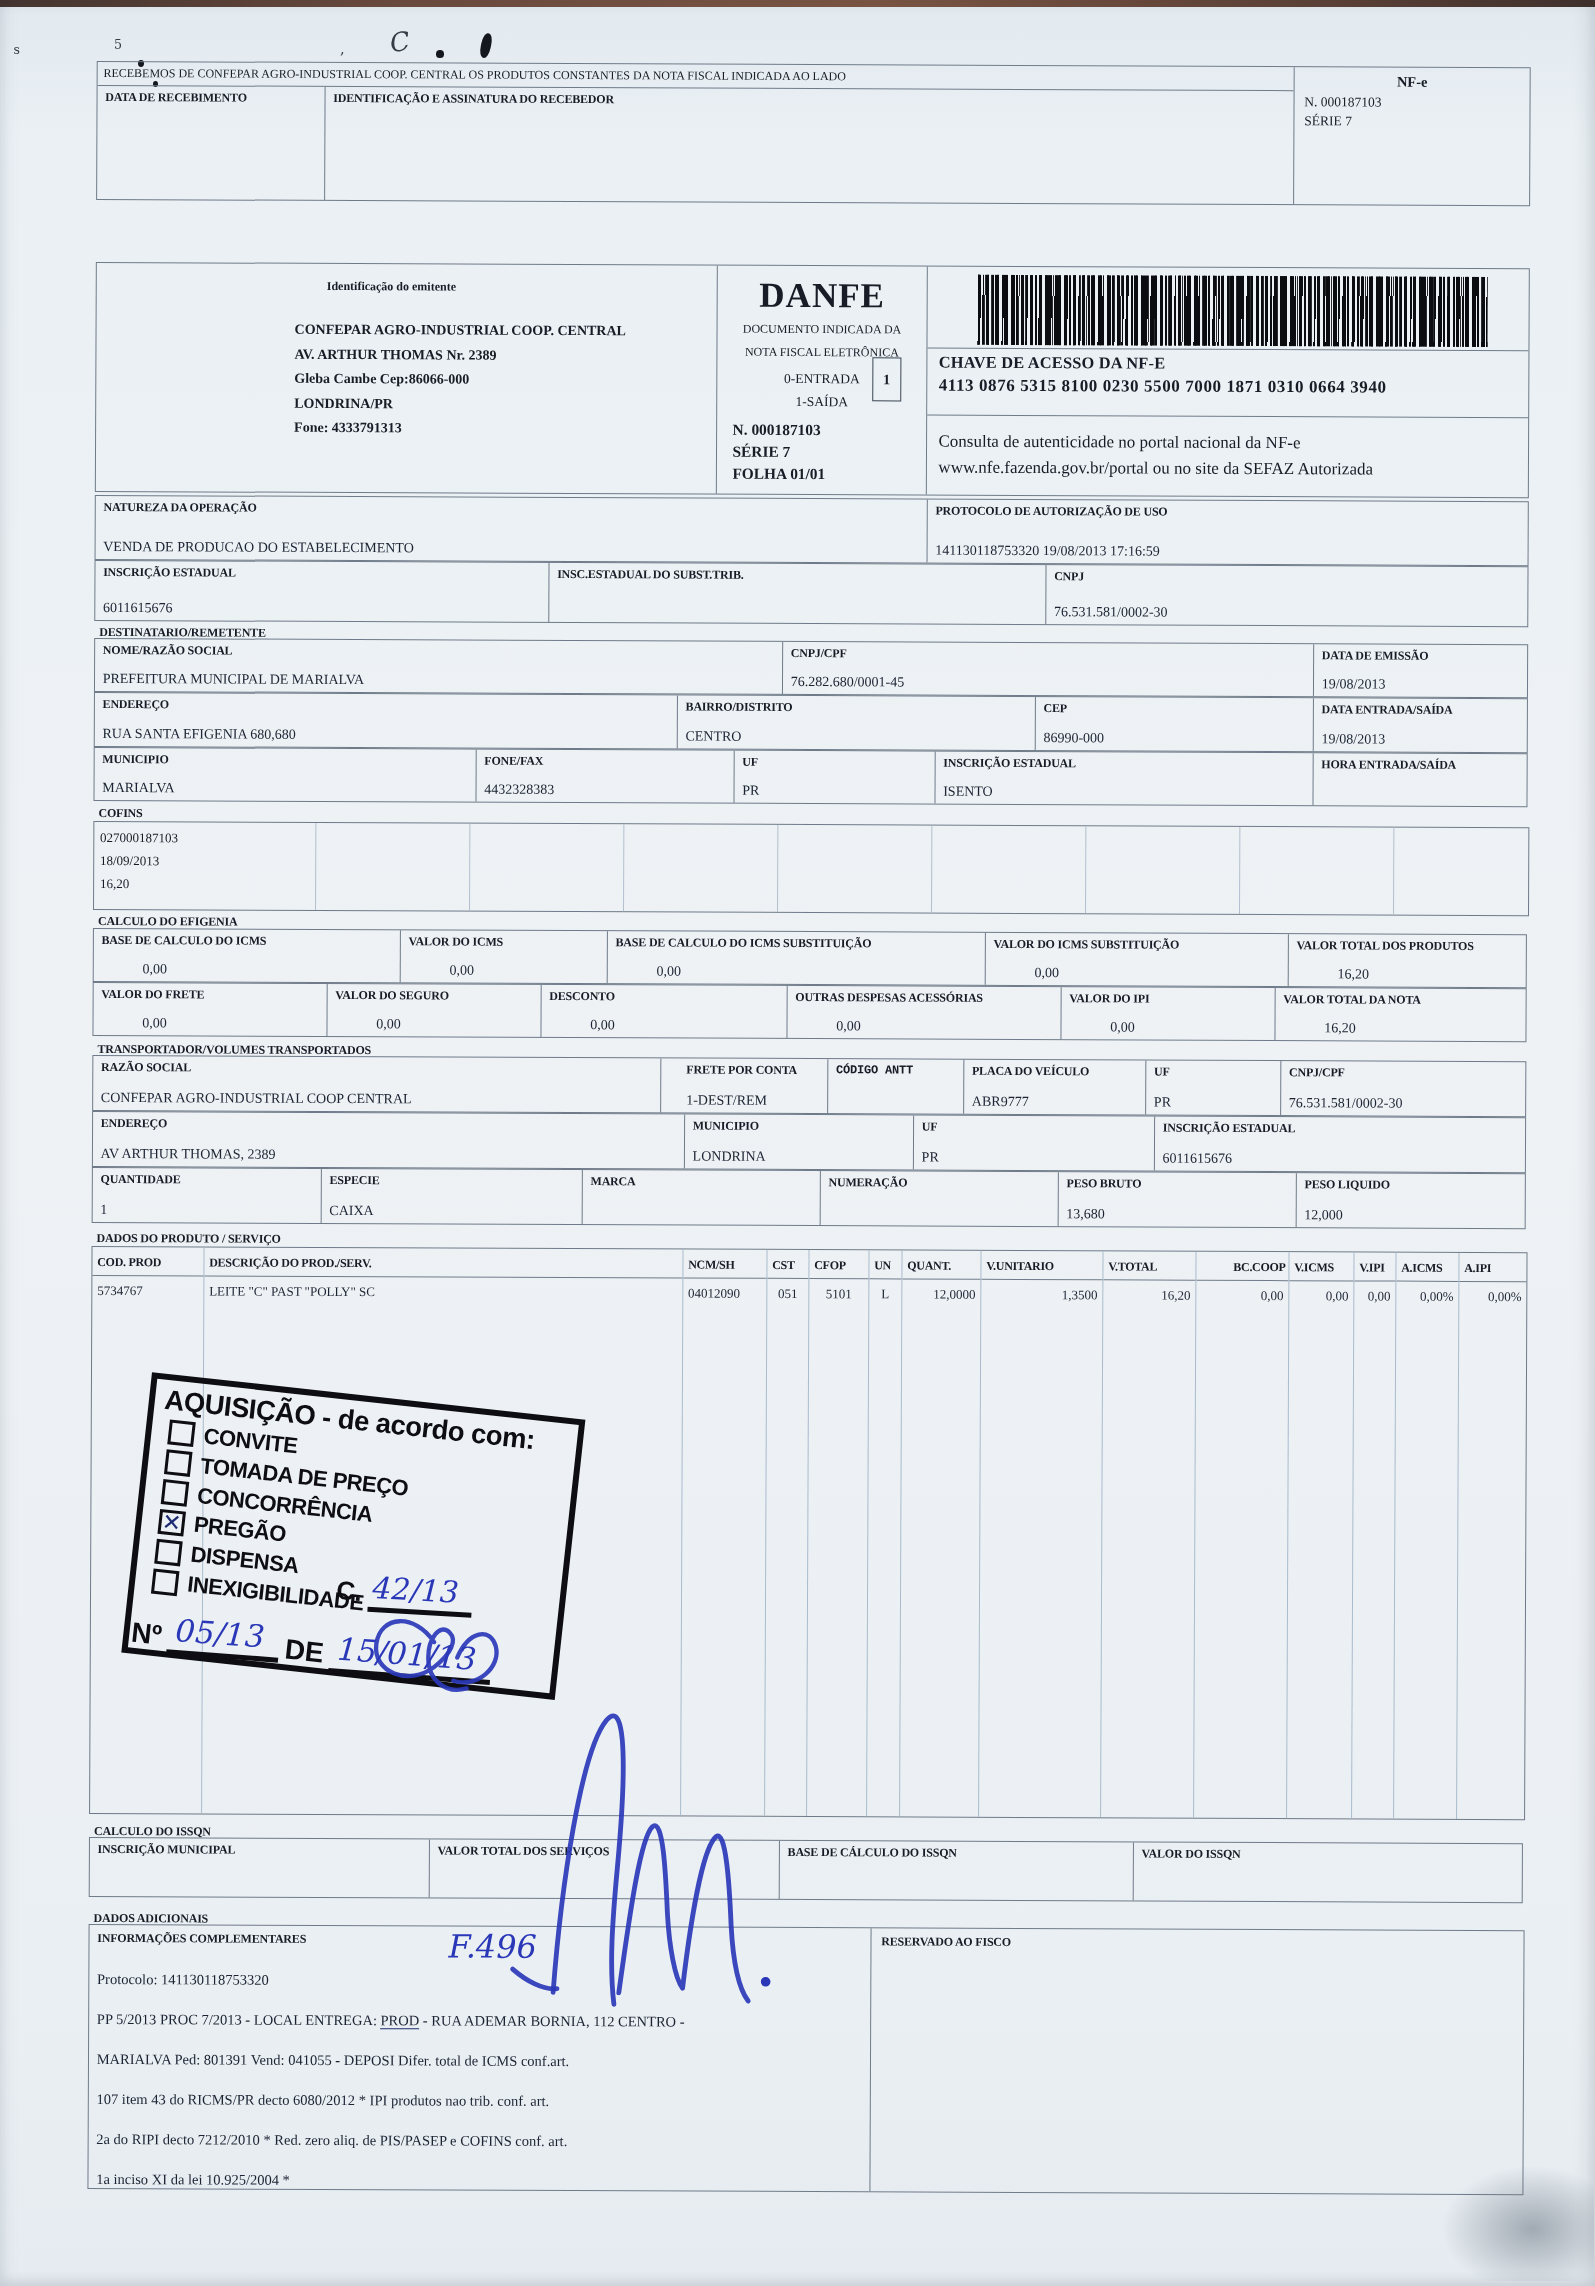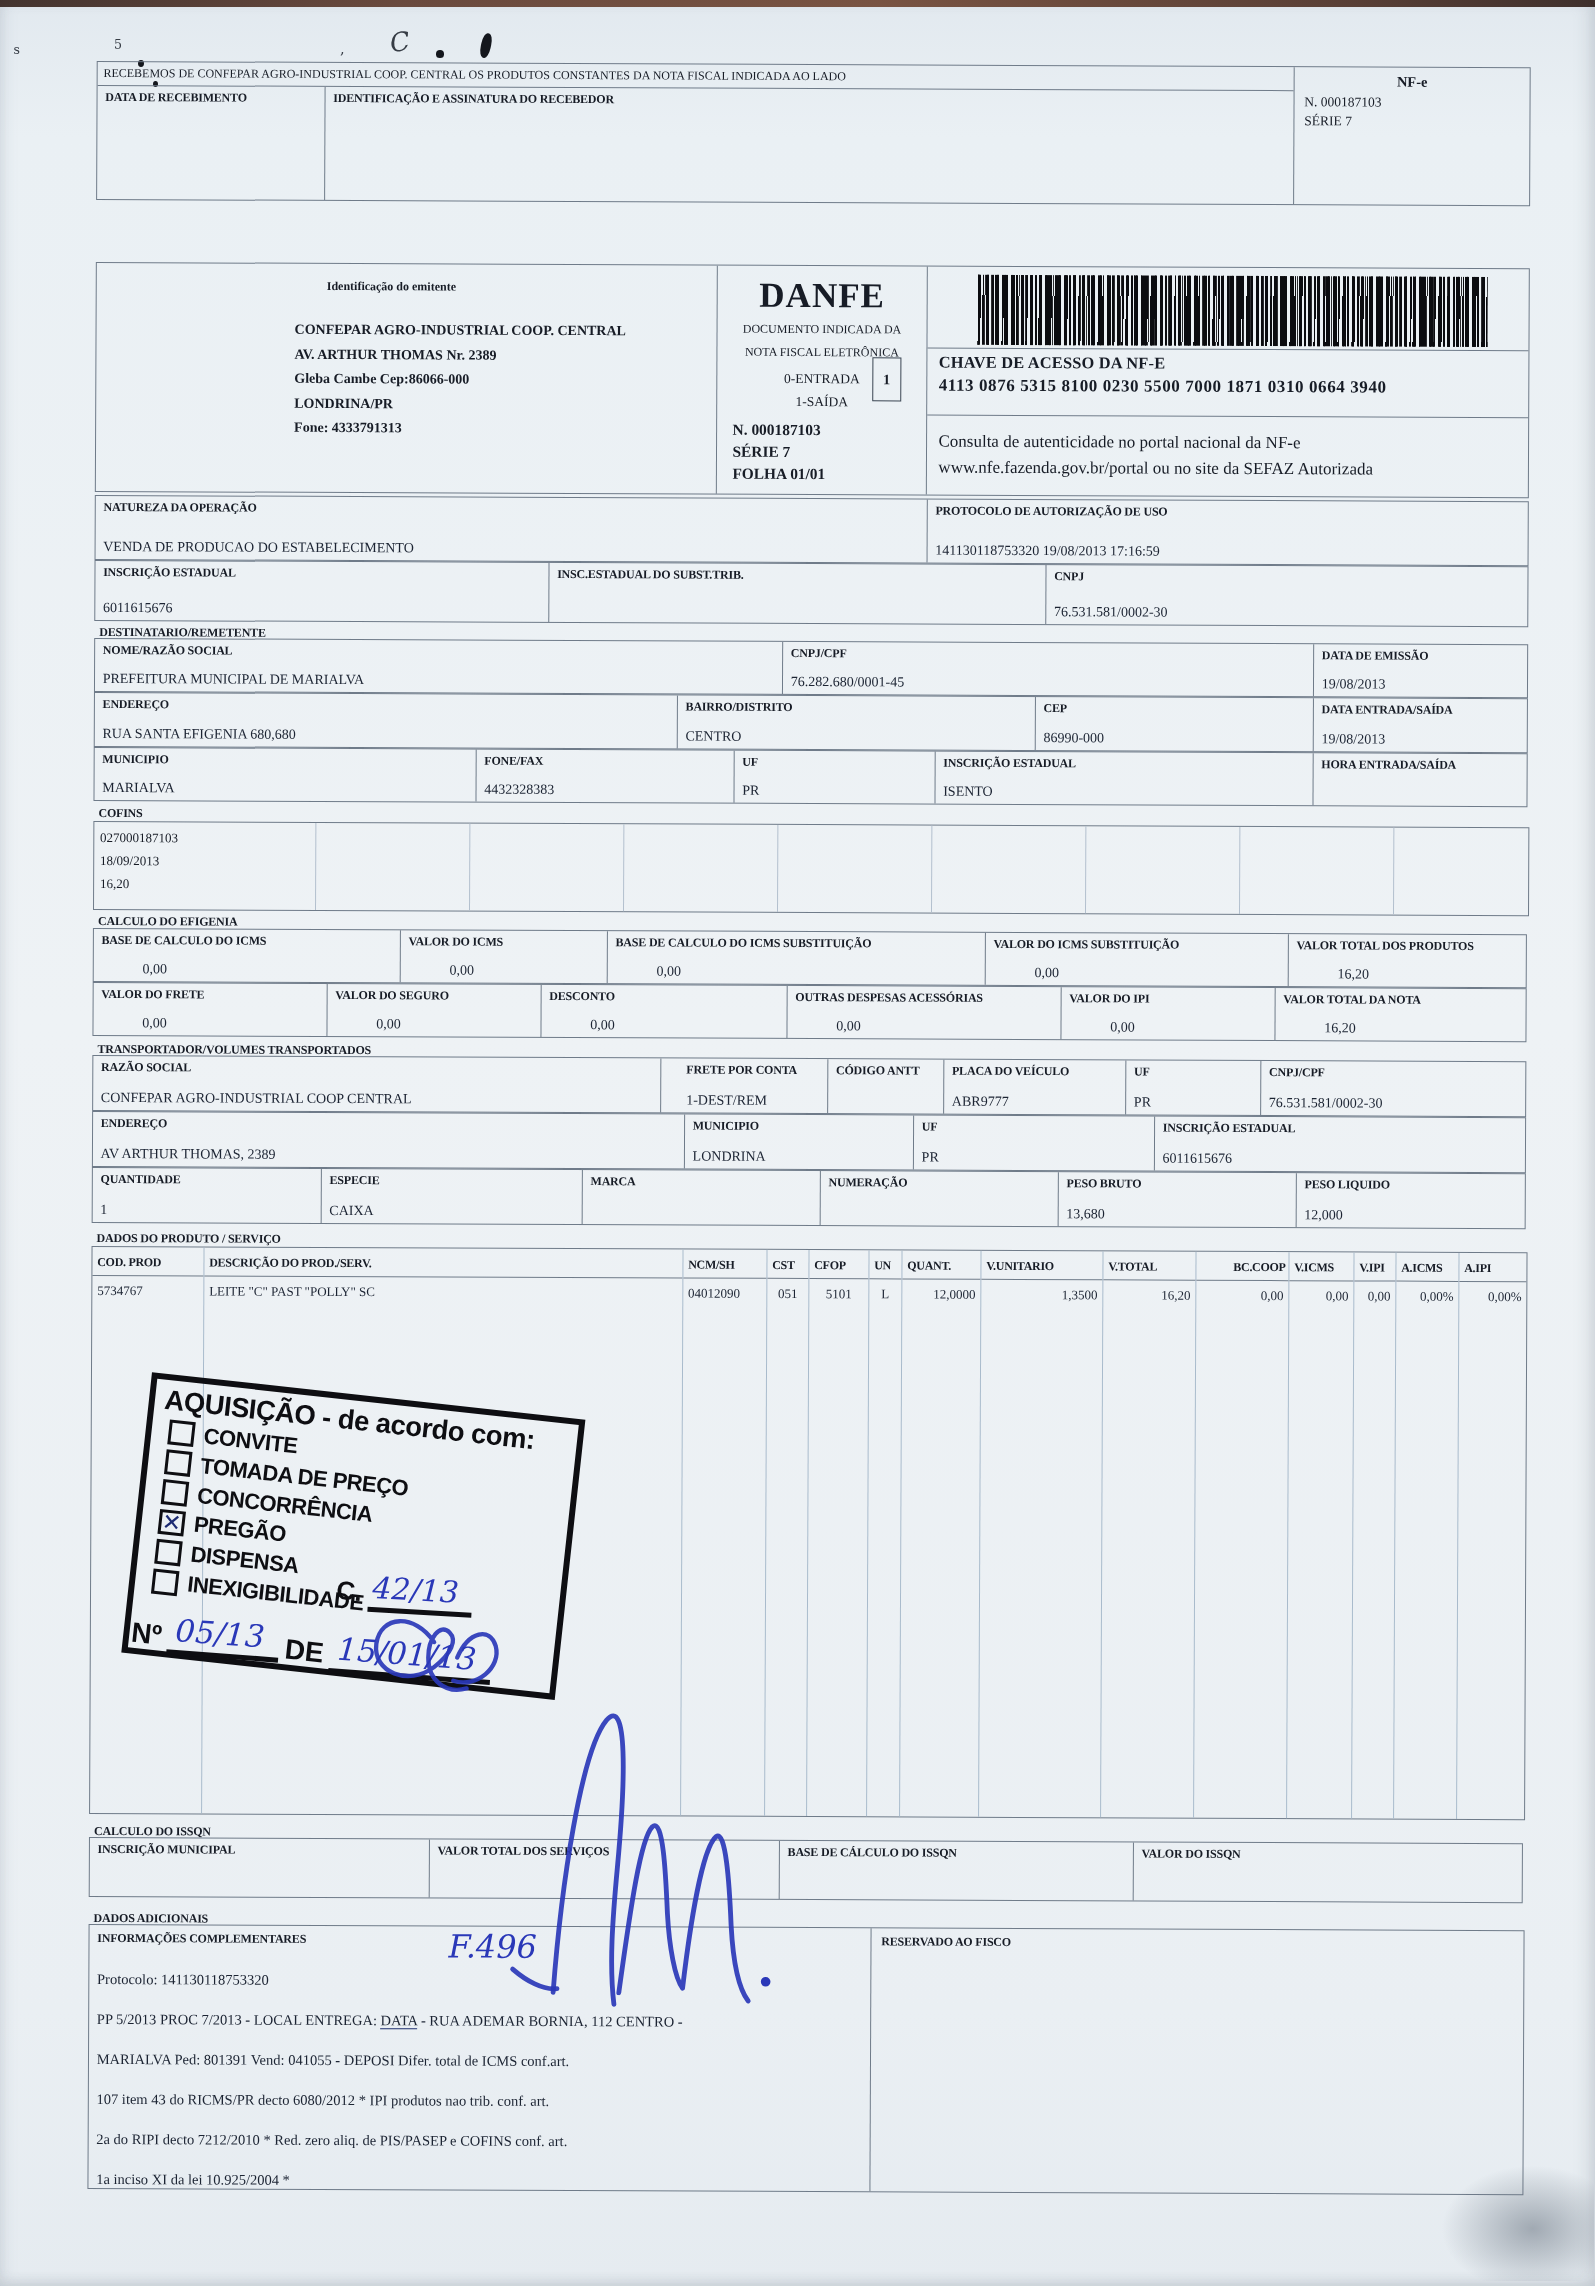--- a/index.html
+++ b/index.html
@@ -327,21 +327,21 @@
     <div class="sec" style="top:1045px;">TRANSPORTADOR/VOLUMES TRANSPORTADOS</div>
     <div class="frow" style="left:92px;top:1058px;width:1434px;height:56px;">
       <div class="fc" style="width:568px;">
         <div class="lbl">RAZÃO SOCIAL</div>
         <div class="val">CONFEPAR AGRO-INDUSTRIAL COOP CENTRAL</div>
       </div>
       <div class="fc" style="width:167px;padding-left:25px;">
         <div class="lbl">FRETE POR CONTA</div>
         <div class="val">1-DEST/REM</div>
       </div>
-      <div class="fc" style="width:116px;">
+      <div class="fc" style="width:136px;font-family:Liberation Mono, monospace;">
         <div class="lbl">CÓDIGO ANTT</div>
         <div class="val"></div>
       </div>
       <div class="fc" style="width:182px;">
         <div class="lbl">PLACA DO VEÍCULO</div>
         <div class="val">ABR9777</div>
       </div>
       <div class="fc" style="width:135px;">
         <div class="lbl">UF</div>
         <div class="val">PR</div>
@@ -475,21 +475,21 @@
         <div class="val"></div>
       </div>
     </div>
 
     <div class="sec" style="top:1914px;">DADOS ADICIONAIS</div>
     <div class="ad-box" style="left:92px;top:1927px;width:1434px;height:263px;">
       <div class="ad-left">
         <div class="lbl">INFORMAÇÕES COMPLEMENTARES</div>
         <div class="info-lines">
           <div class="il">Protocolo: 141130118753320</div>
-          <div class="il"><span>PP 5/2013 PROC 7/2013 - LOCAL ENTREGA: </span><span class="u-caps">DATA</span><span> - RUA  ADEMAR BORNIA, 112 CENTRO -</span></div>
+          <div class="il"><span>PP 5/2013 PROC 7/2013 - LOCAL ENTREGA: </span><span class="u-caps">PROD</span><span> - RUA  ADEMAR BORNIA, 112 CENTRO -</span></div>
           <div class="il">MARIALVA  Ped: 801391  Vend: 041055   - DEPOSI Difer. total de ICMS conf.art.</div>
           <div class="il">107 item 43 do RICMS/PR decto 6080/2012  *  IPI produtos nao trib. conf. art.</div>
           <div class="il">2a do RIPI decto 7212/2010  *  Red. zero aliq. de PIS/PASEP e COFINS conf. art.</div>
           <div class="il">1a inciso XI da lei 10.925/2004  *</div>
         </div>
       </div>
       <div class="ad-right">
         <div class="lbl">RESERVADO AO FISCO</div>
       </div>
     </div>

